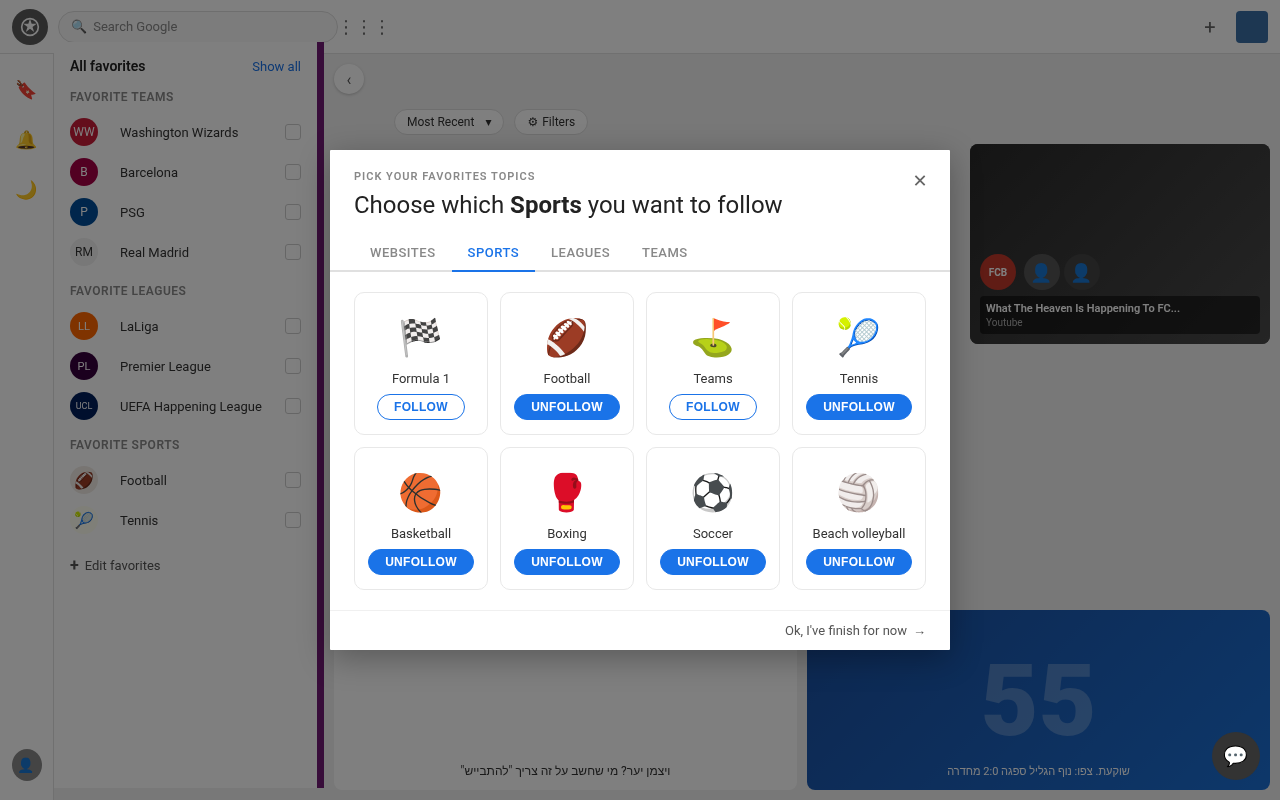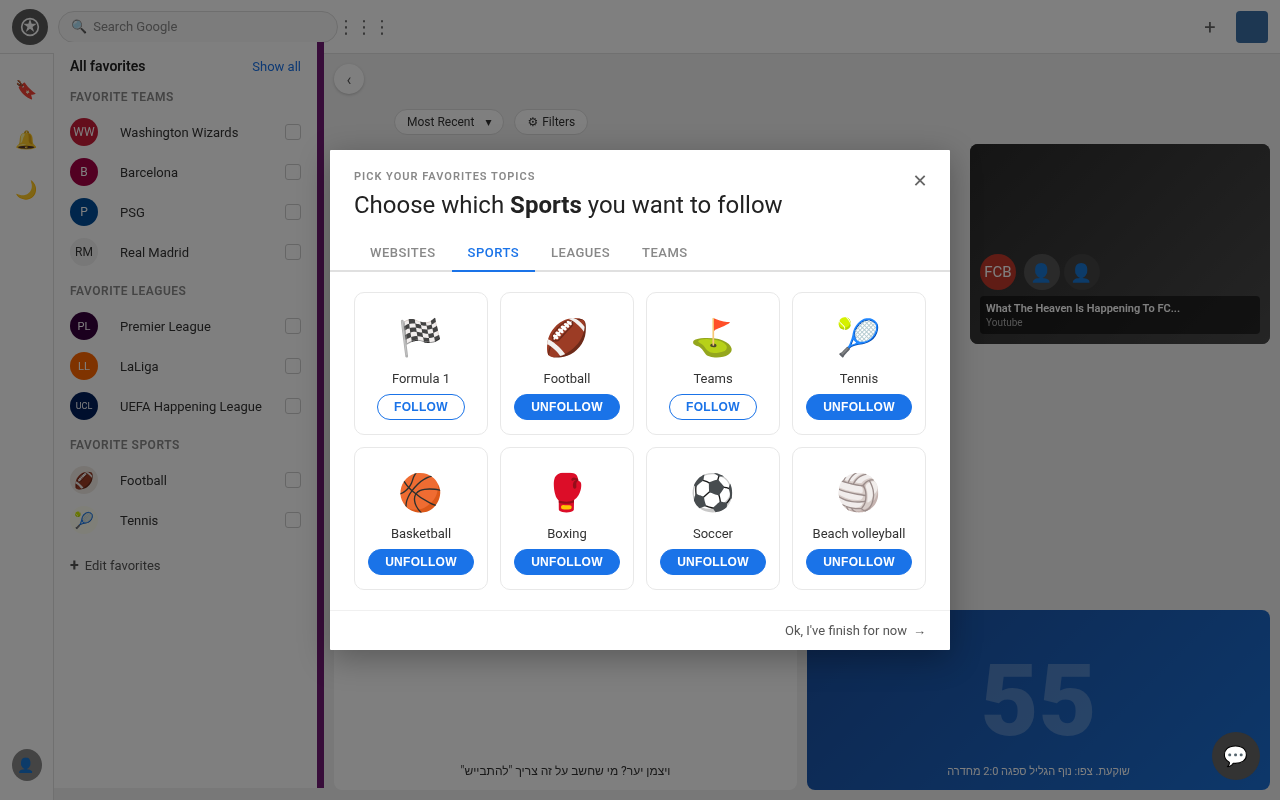--- a/index.html
+++ b/index.html
@@ -477,27 +477,27 @@
   </div>
   <div class="fav-item">
     <div class="fav-icon" style="background:#f0f0f0; color:#333; font-size:12px;">RM</div>
     <span class="fav-name">Real Madrid</span>
     <div class="fav-checkbox"></div>
   </div>
 
   <div class="section-title">Favorite Leagues</div>
 
   <div class="fav-item">
+    <div class="fav-icon" style="background:#ff6600; color:white; font-size:11px;">LL</div>
+    <span class="fav-name">LaLiga</span>
+    <div class="fav-checkbox"></div>
+  </div>
+  <div class="fav-item">
     <div class="fav-icon" style="background:#37003c; color:white; font-size:11px;">PL</div>
     <span class="fav-name">Premier League</span>
-    <div class="fav-checkbox"></div>
-  </div>
-  <div class="fav-item">
-    <div class="fav-icon" style="background:#ff6600; color:white; font-size:11px;">LL</div>
-    <span class="fav-name">LaLiga</span>
     <div class="fav-checkbox"></div>
   </div>
   <div class="fav-item">
     <div class="fav-icon" style="background:#001f5a; color:white; font-size:9px;">UCL</div>
     <span class="fav-name">UEFA Happening League</span>
     <div class="fav-checkbox"></div>
   </div>
 
   <div class="section-title">Favorite Sports</div>
 
@@ -531,21 +531,21 @@
     <div class="filter-btn">
       <span>⚙</span>
       <span>Filters</span>
     </div>
   </div>
 
   <div class="video-card">
     <div class="video-thumb">
       <div style="position:absolute; top:0;left:0;right:0;bottom:0; background:linear-gradient(135deg, #2a2a2a 0%, #4a4a4a 100%); display:flex; flex-direction:column; justify-content:flex-end; padding:10px;">
         <div style="display:flex; align-items:center; gap:8px; margin-bottom:6px;">
-          <div style="width:36px;height:36px;border-radius:50%;background:#c0392b;display:flex;align-items:center;justify-content:center;color:white;font-size:15px; font-weight:normal;">FCB</div>
+          <div style="width:36px;height:36px;border-radius:50%;background:#c0392b;display:flex;align-items:center;justify-content:center;color:white;font-size:10px; font-weight:bold;">FCB</div>
           <div style="display:flex;gap:4px;">
             <div style="width:36px;height:36px;border-radius:50%;background:#555;overflow:hidden;display:flex;align-items:center;justify-content:center;color:#aaa;font-size:18px;">👤</div>
             <div style="width:36px;height:36px;border-radius:50%;background:#444;overflow:hidden;display:flex;align-items:center;justify-content:center;color:#aaa;font-size:18px;">👤</div>
           </div>
         </div>
         <div style="background:rgba(0,0,0,0.5); padding:6px; border-radius:4px;">
           <div style="color:#fff; font-size:11px; font-weight:600;">What The Heaven Is Happening To FC...</div>
           <div style="color:#aaa; font-size:10px; margin-top:2px;">Youtube</div>
         </div>
       </div>

